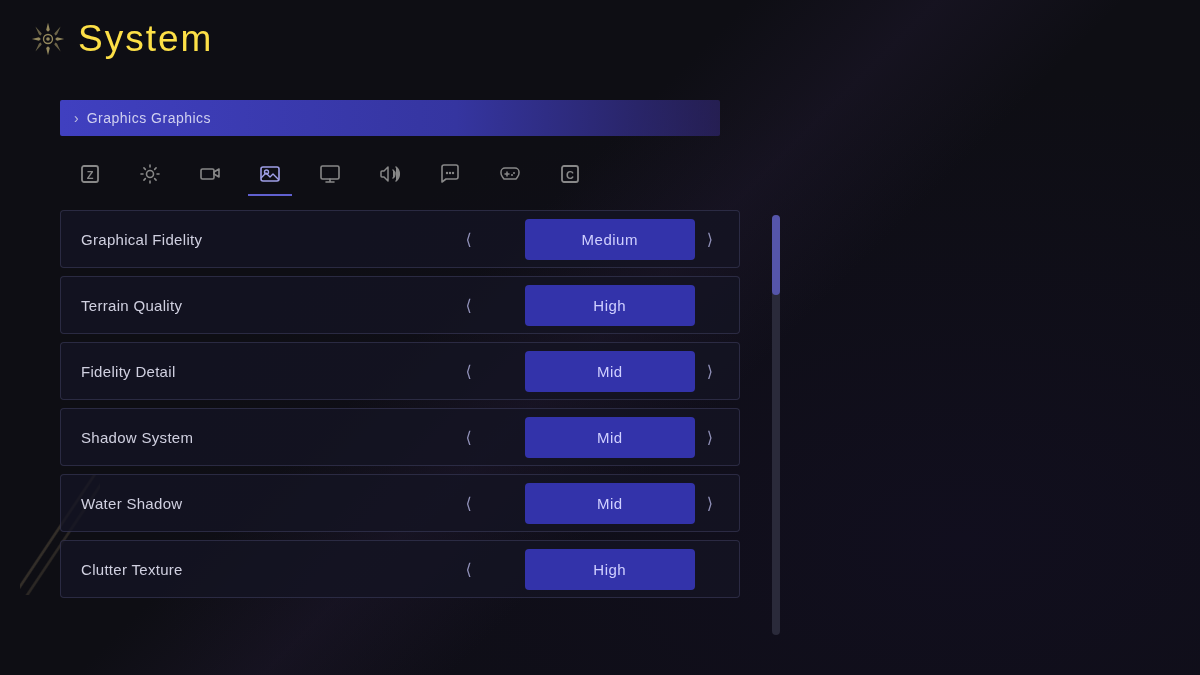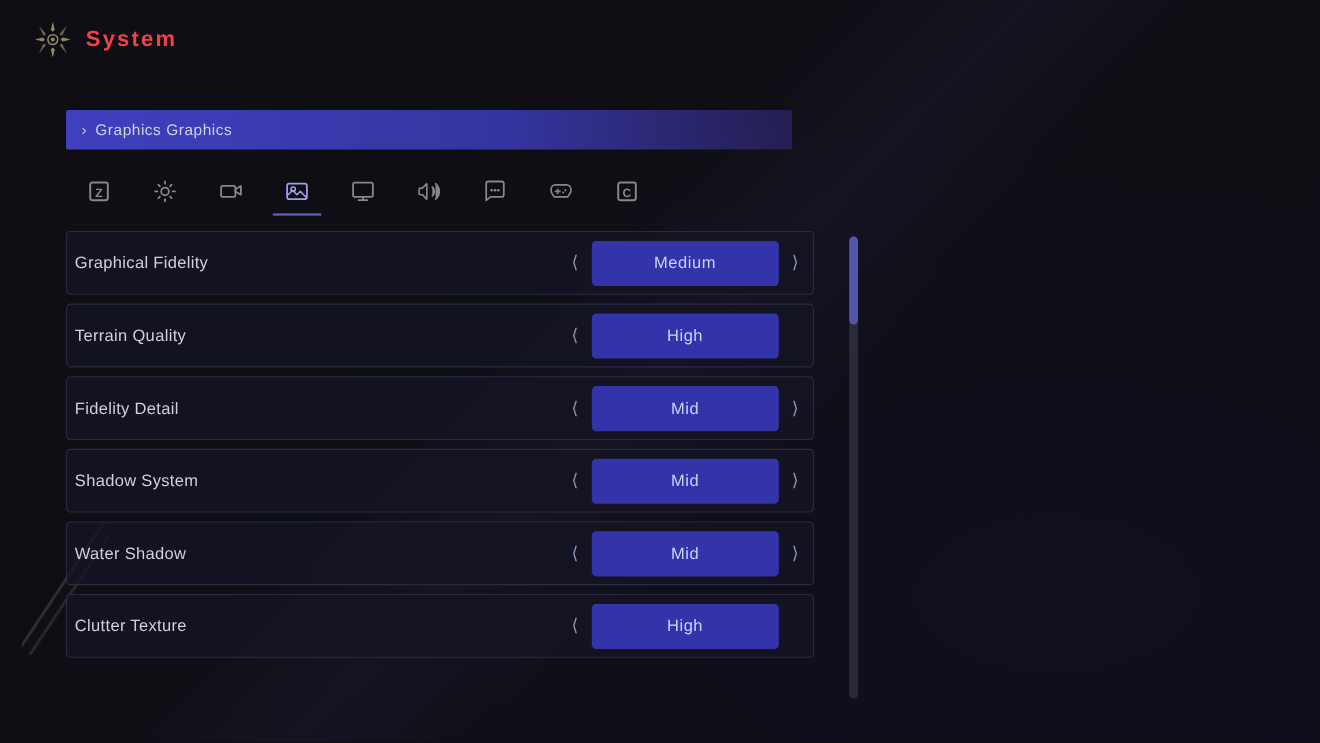--- a/index.html
+++ b/index.html
@@ -62,23 +62,23 @@
       gap: 12px;
     }
 
     .title-icon {
       width: 36px;
       height: 36px;
       opacity: 0.85;
     }
 
     .title-text {
-      font-size: 20px;
-      font-weight: 700;
-      color: #ef4444;
+      font-size: 37px;
+      font-weight: 400;
+      color: #fde047;
       letter-spacing: 2px;
     }
 
     
     .section-header {
       position: absolute;
       top: 100px;
       left: 60px;
       width: 660px;
       height: 36px;
@@ -175,21 +175,21 @@
     }
 
     .setting-row {
       width: 100%;
       height: 58px;
       background: rgba(20, 20, 35, 0.8);
       border: 1px solid rgba(80, 80, 120, 0.4);
       border-radius: 4px;
       display: flex;
       align-items: center;
-      padding: 0 7px;
+      padding: 0 20px;
       justify-content: space-between;
     }
 
     .setting-label {
       font-size: 15px;
       color: #d0d0e0;
       font-weight: 400;
       letter-spacing: 0.3px;
     }
 
@@ -213,20 +213,21 @@
       min-width: 170px;
       height: 41px;
       background: #3333aa;
       border-radius: 4px;
       display: flex;
       align-items: center;
       justify-content: center;
       font-size: 15px;
       color: #d0d0ff;
       letter-spacing: 0.5px;
+      margin-left: 41px;
     }
 
     
     .arrow-right-hidden {
       visibility: hidden;
     }
   </style>
 </head>
 <body>
 

